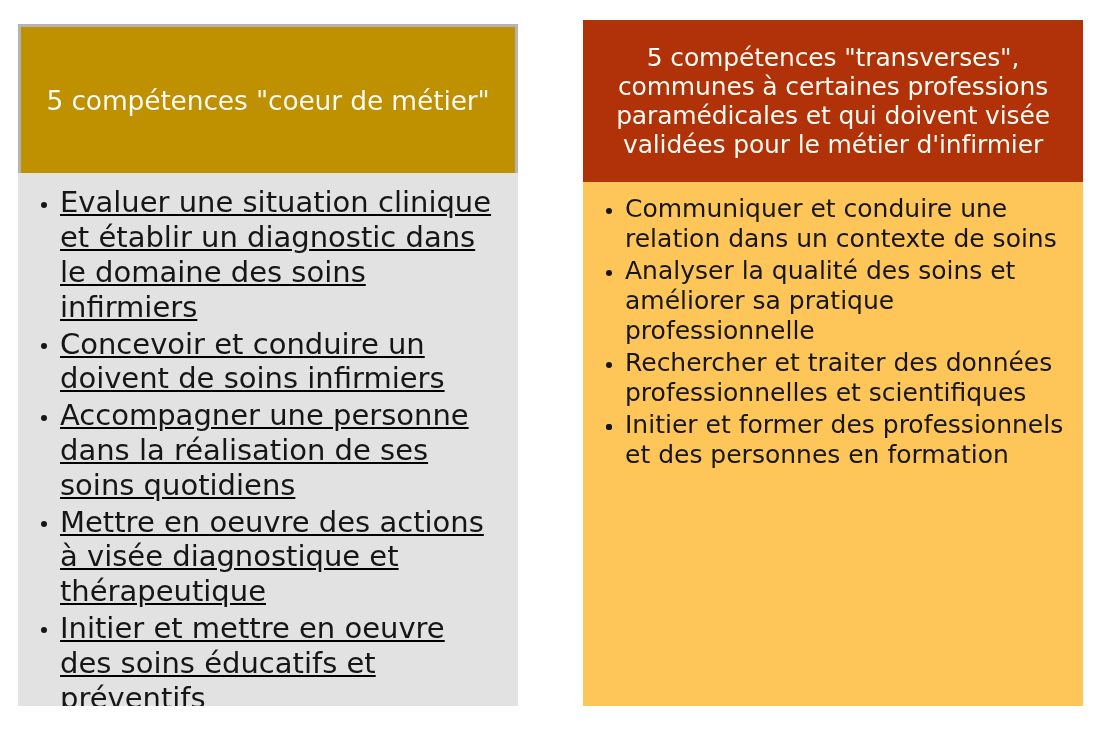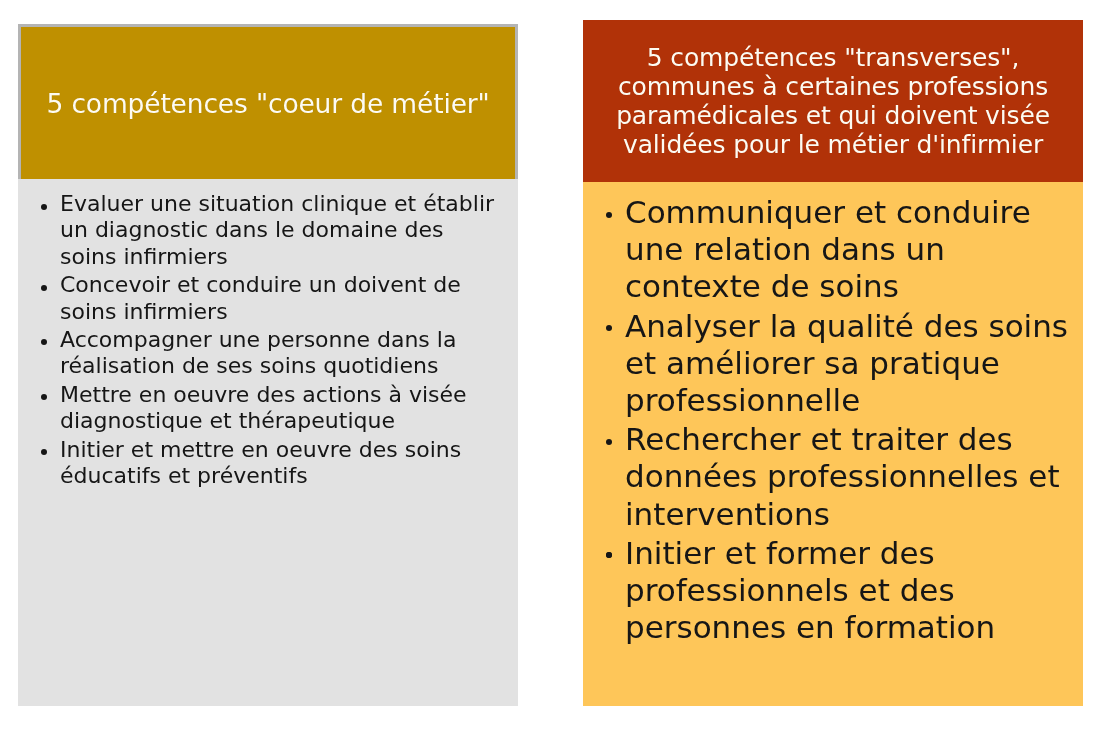--- a/index.html
+++ b/index.html
@@ -83,40 +83,41 @@
   }
   #panel-left .panel-header {
     background: #BF9000;
     border: 3px solid #B4B4B4;
     border-bottom: none;
     height: 155px;
     font-size: 26.5px;
   }
   #panel-left .panel-body {
     background: #E2E2E2;
-    font-size: 22px;
+    font-size: 29px;
+    text-decoration: underline;
   }
   #panel-left .bullets li { margin-bottom: 2px; }
 
   
   #panel-right {
     left: 583px;
     top: 20px;
     width: 500px;
     height: 686px;
   }
   #panel-right .panel-header {
     background: #B13208;
     height: 162px;
     font-size: 25px;
     padding: 6px 10px;
   }
   #panel-right .panel-body {
     background: #FEC659;
-    font-size: 31px;
+    font-size: 25px;
     padding: 12px 10px 10px 20px;
   }
   #panel-right .bullets li { margin-bottom: 2px; }
 
   .hdr-line { display: block; }
 </style>
 </head>
 <body>
 
 <div class="slide">
@@ -165,21 +166,21 @@
         <li>
           <span class="bullet-dot"></span>
           <span>Communiquer et conduire une relation dans un contexte de soins</span>
         </li>
         <li>
           <span class="bullet-dot"></span>
           <span>Analyser la qualité des soins et améliorer sa pratique professionnelle</span>
         </li>
         <li>
           <span class="bullet-dot"></span>
-          <span>Rechercher et traiter des données professionnelles et interventions</span>
+          <span>Rechercher et traiter des données professionnelles et scientifiques</span>
         </li>
         <li>
           <span class="bullet-dot"></span>
         </li>
         <li>
           <span class="bullet-dot"></span>
           <span>Initier et former des professionnels et des personnes en formation</span>
         </li>
       </ul>
     </div>

